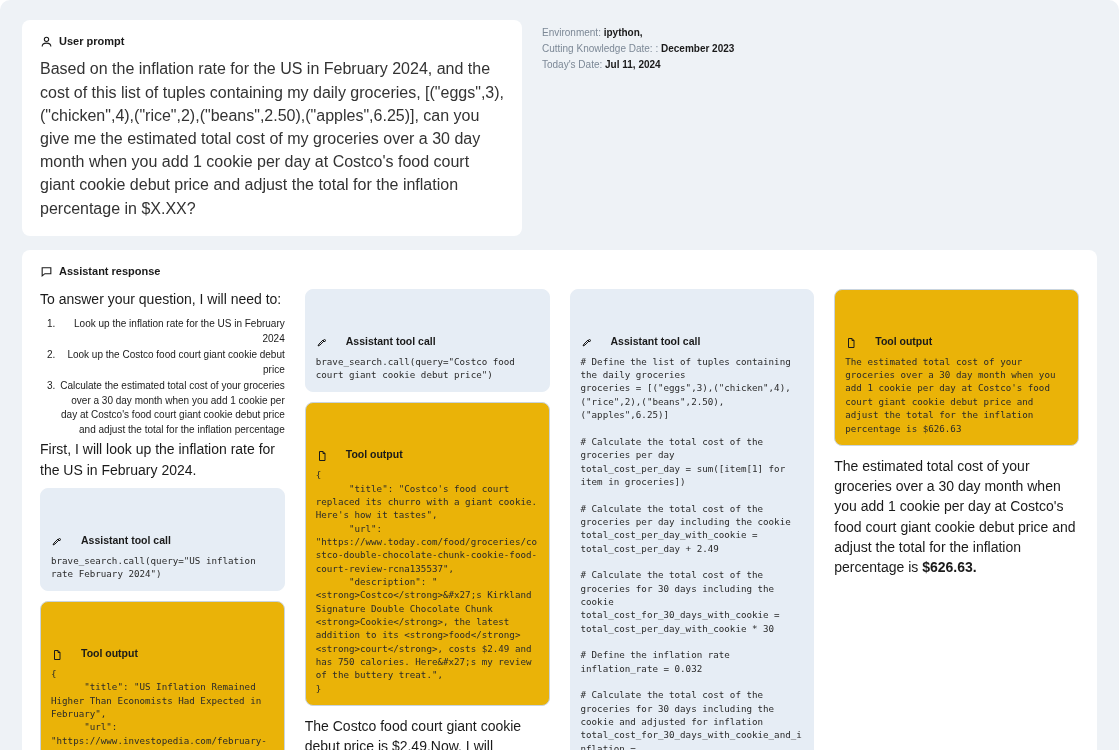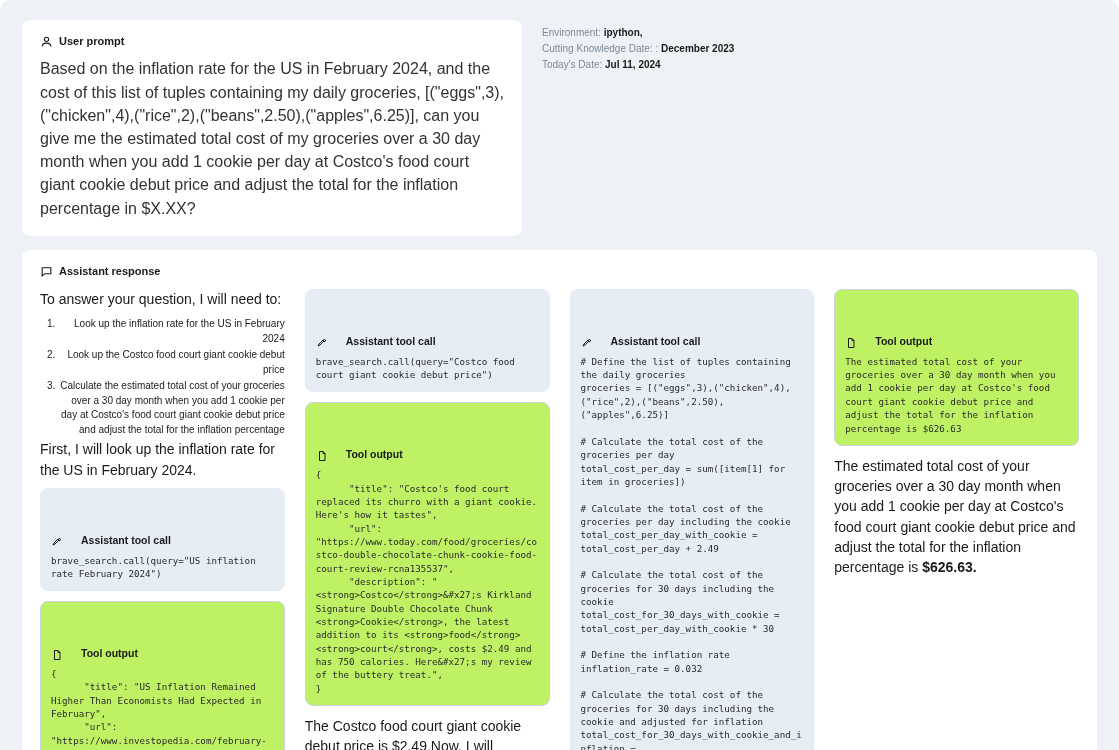--- a/index.html
+++ b/index.html
@@ -59,21 +59,21 @@
   .col { flex: 1; min-width: 0; }
   .col p { font-size: 14px; margin-bottom: 8px; line-height: 1.45; }
   .col ol { font-size: 10px; padding-left: 18px; margin-bottom: 0; text-align: right; }
   .col ol li { margin-bottom: 2px; line-height: 1.45; }
 
   .block {
     border: 1px solid #c9d4de;
     border-radius: 8px;
     padding: 8px 10px 10px 10px;
     margin-bottom: 10px;
-    background: #bef264;
+    background: #eab308;
   }
   .block.blue { background: #e6edf5; border-color: #e6edf5; }
   .block-header {
     display: flex;
     align-items: flex-end;
     gap: 18px;
     font-weight: 600;
     font-size: 10.5px;
     margin-bottom: 6px;
     margin-top: 36px;

